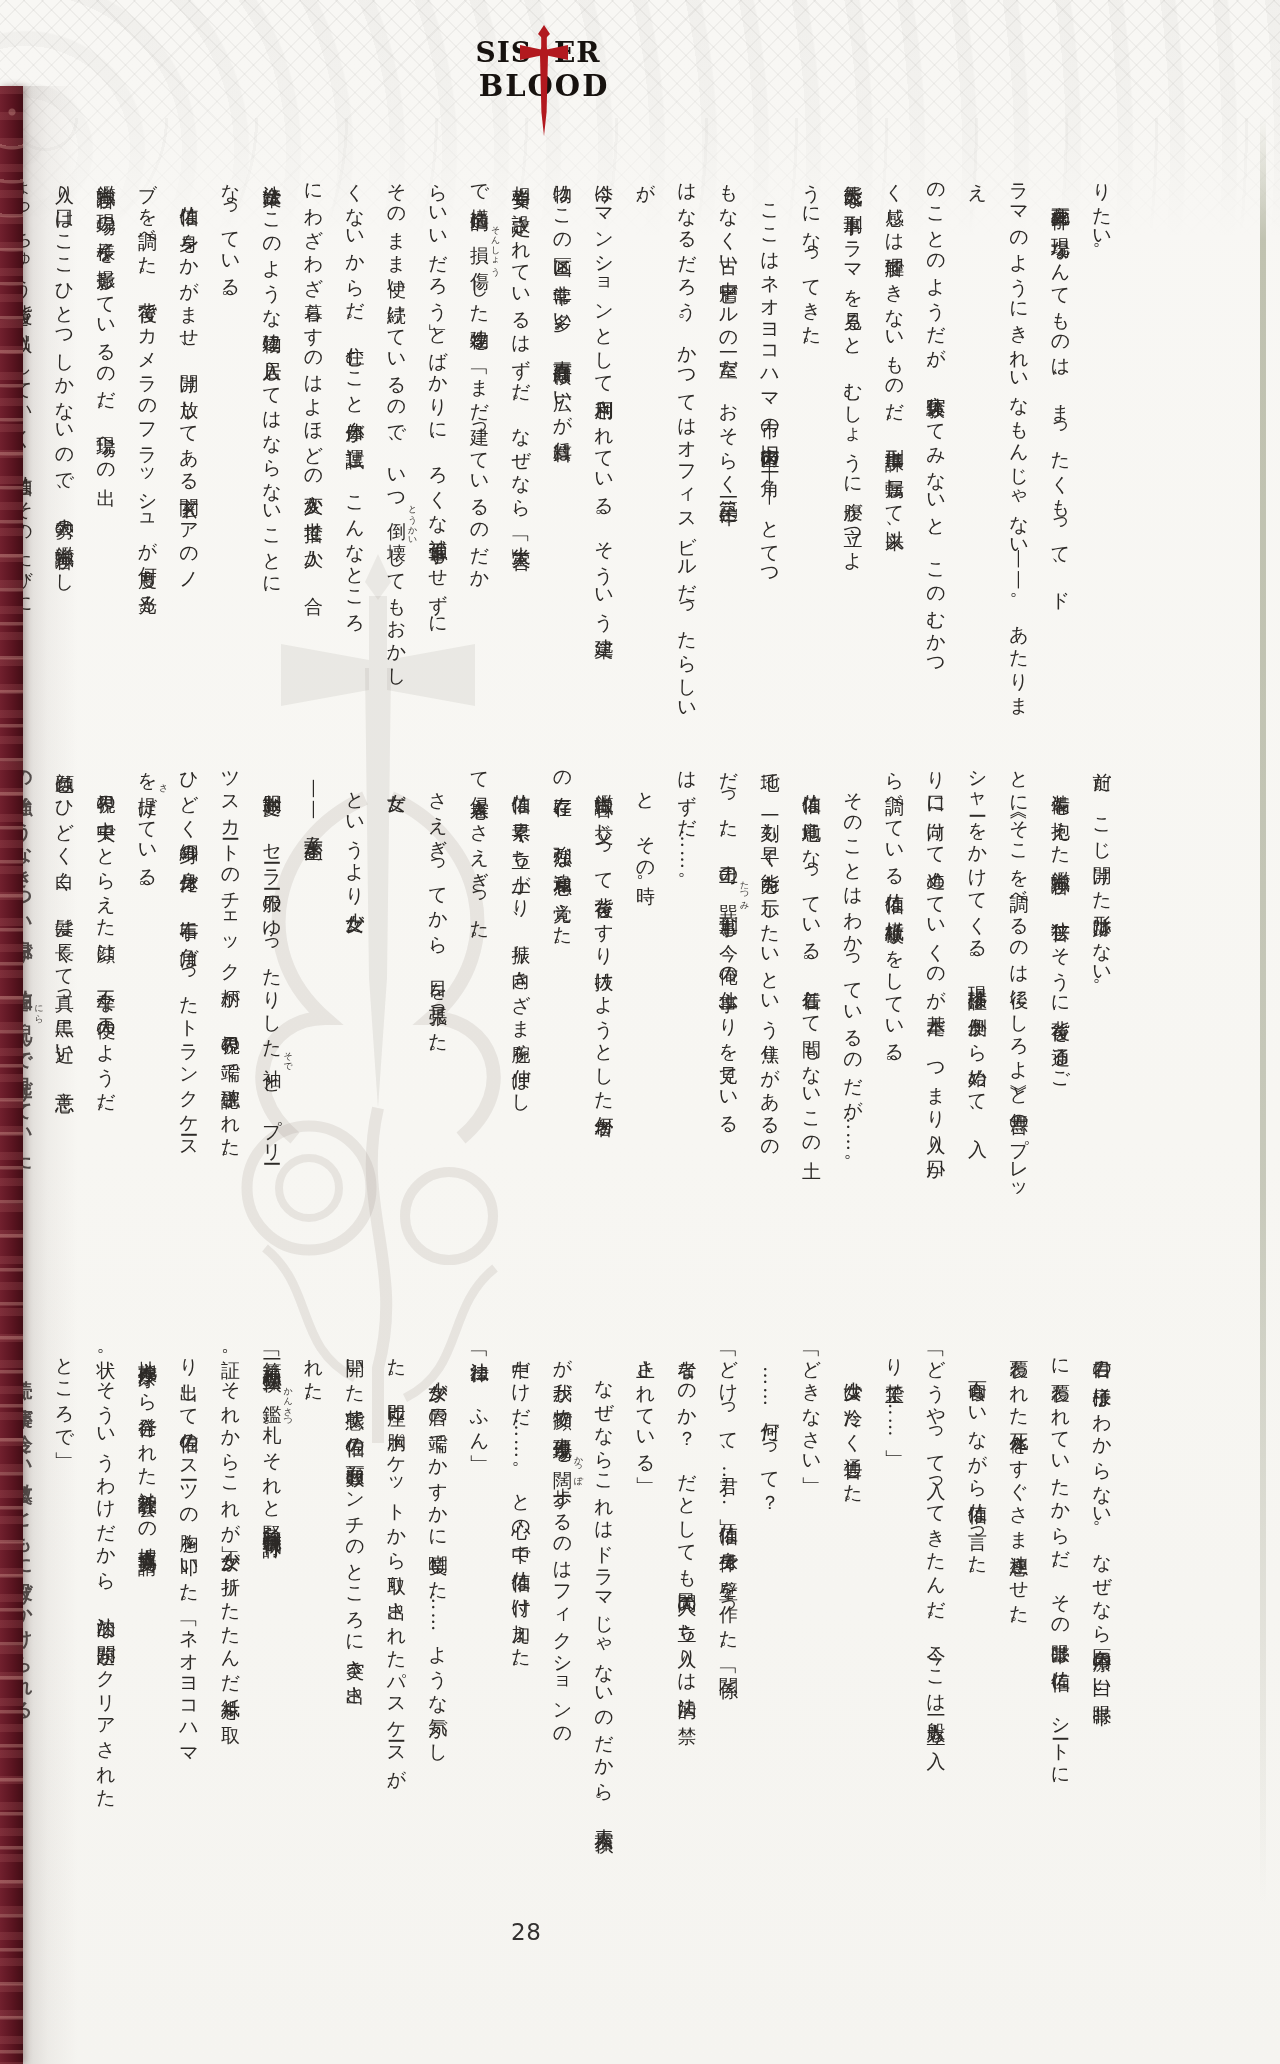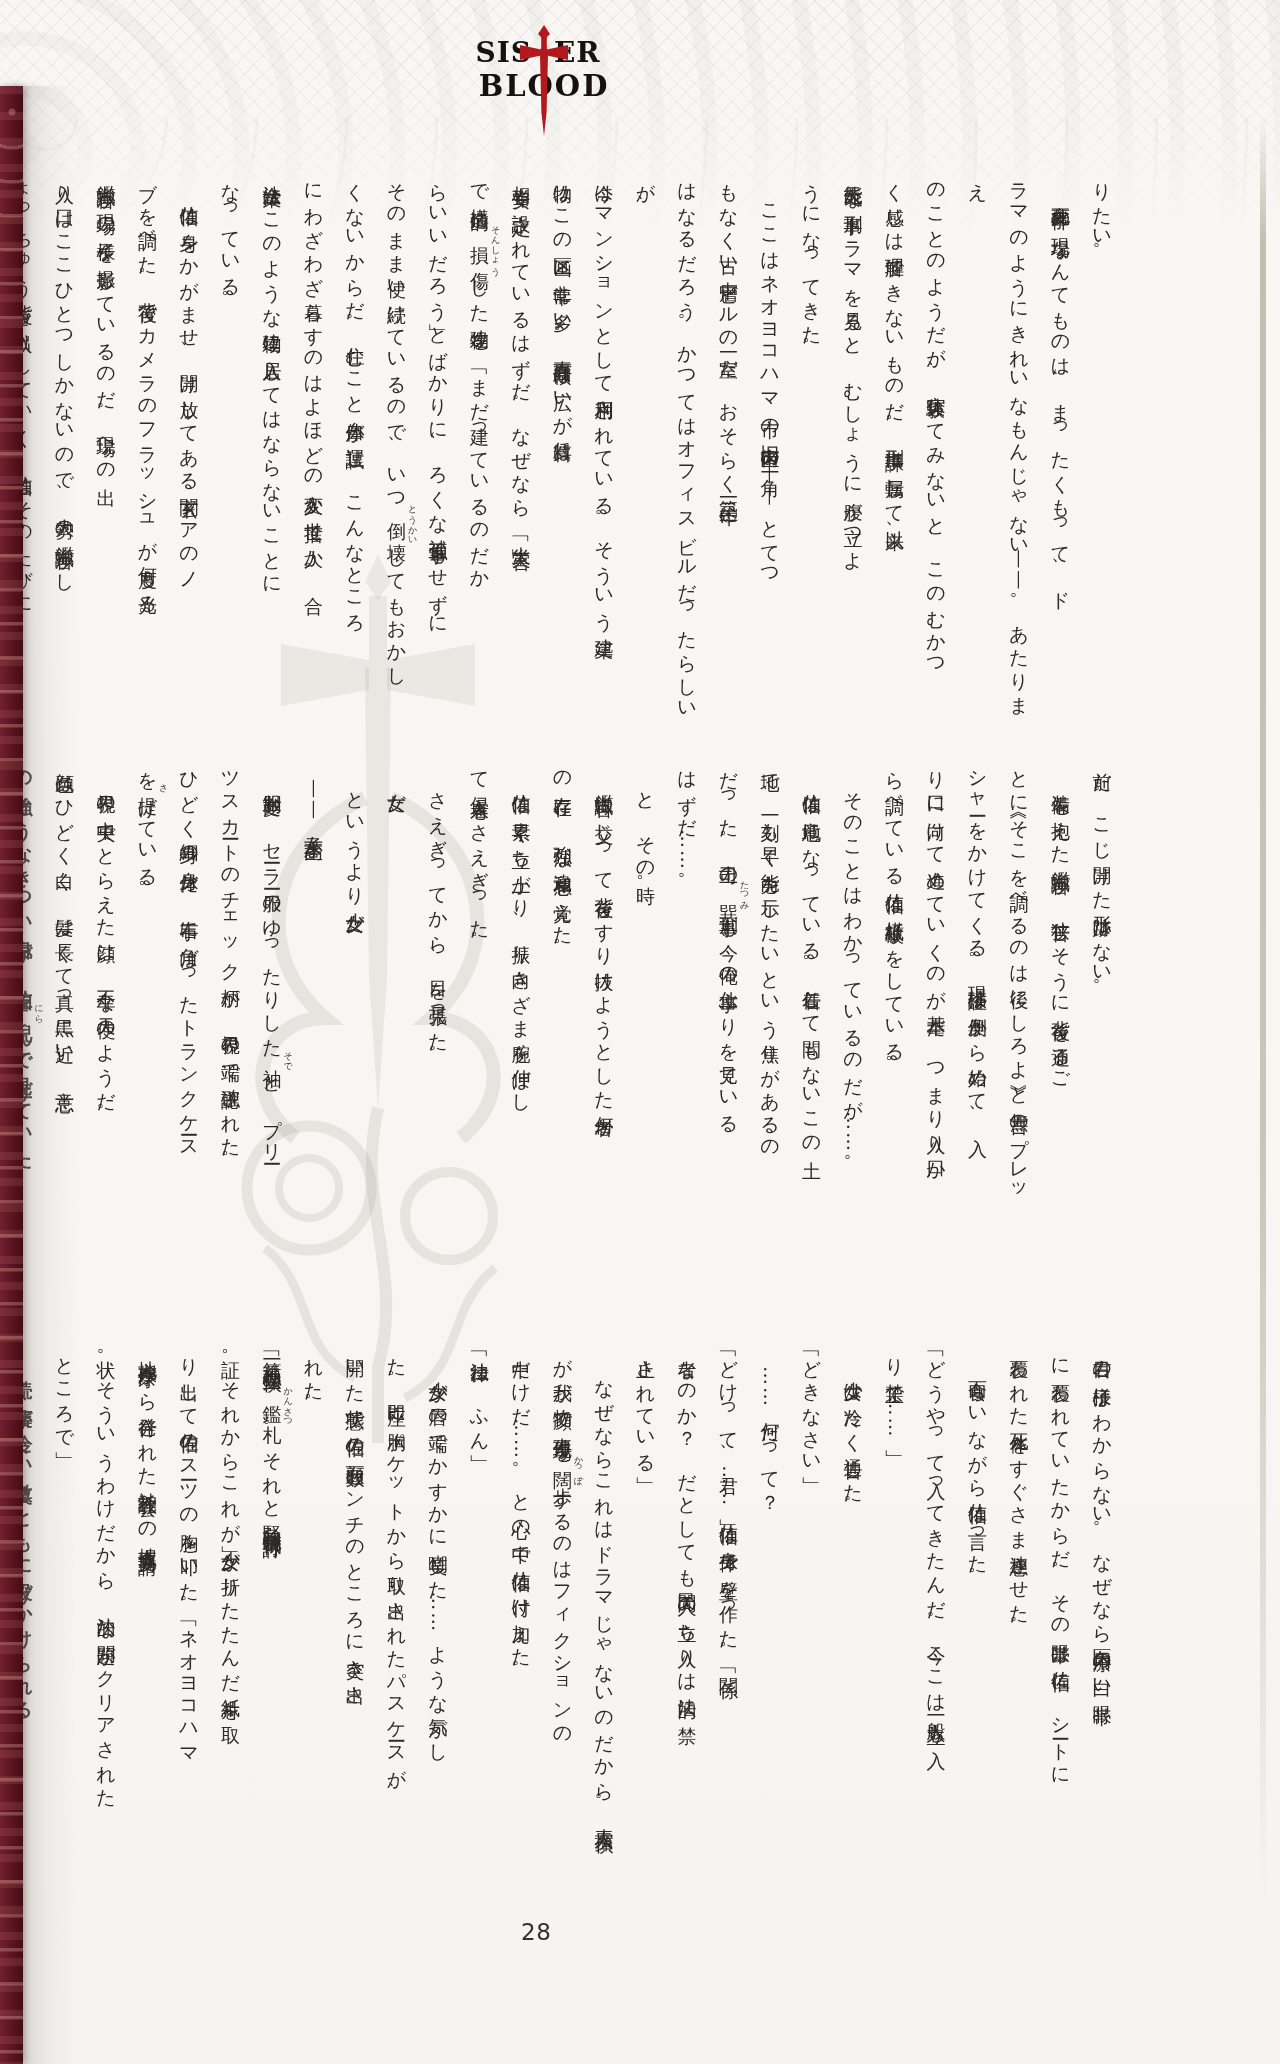--- a/index.html
+++ b/index.html
@@ -59,21 +59,21 @@
   .band .col{height:100%;margin:0;}
   .band .col.edge{color:#454140;font-weight:bold;filter:blur(0.45px);opacity:0.92;}
   .band ruby{ruby-position:over;}
   .band rt{font-size:9px;letter-spacing:0;color:#3a3734;font-weight:normal;}
   #band-0{top:170px;height:546px;}
   #band-1{top:758px;height:550px;}
   #band-2{top:1345px;height:552px;}
   
   .page-number{
     position:absolute;left:511px;top:1919px;
-    font-family:"DejaVu Sans", sans-serif;font-size:23px;color:#333130;letter-spacing:0.5px;margin-left:10px;
+    font-family:"DejaVu Sans", sans-serif;font-size:23px;color:#333130;letter-spacing:0.5px;
   }
 </style>
 </head>
 <body>
 
 <div class="page">
 
   <div class="lace-top"></div>
   <div class="lace-scallops"></div>
   <div class="lace-fade"></div>

